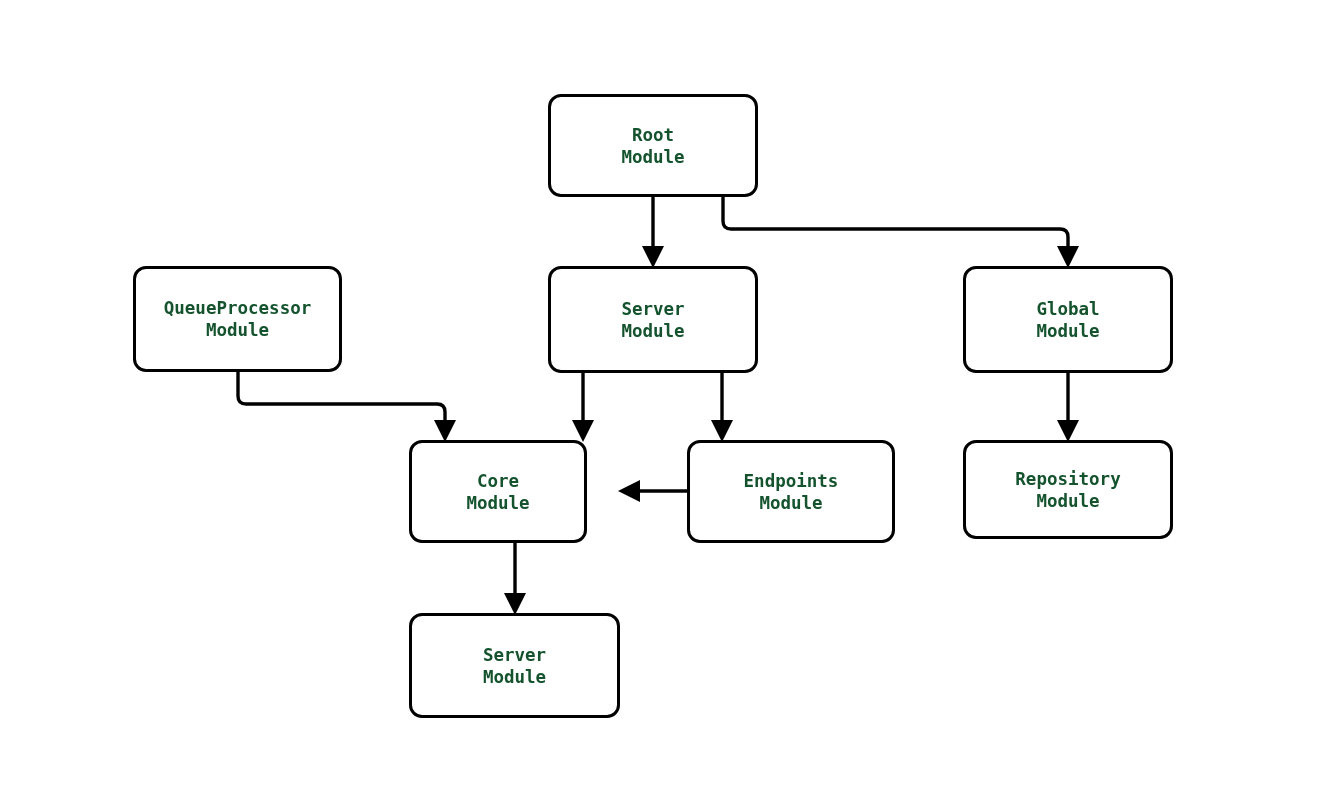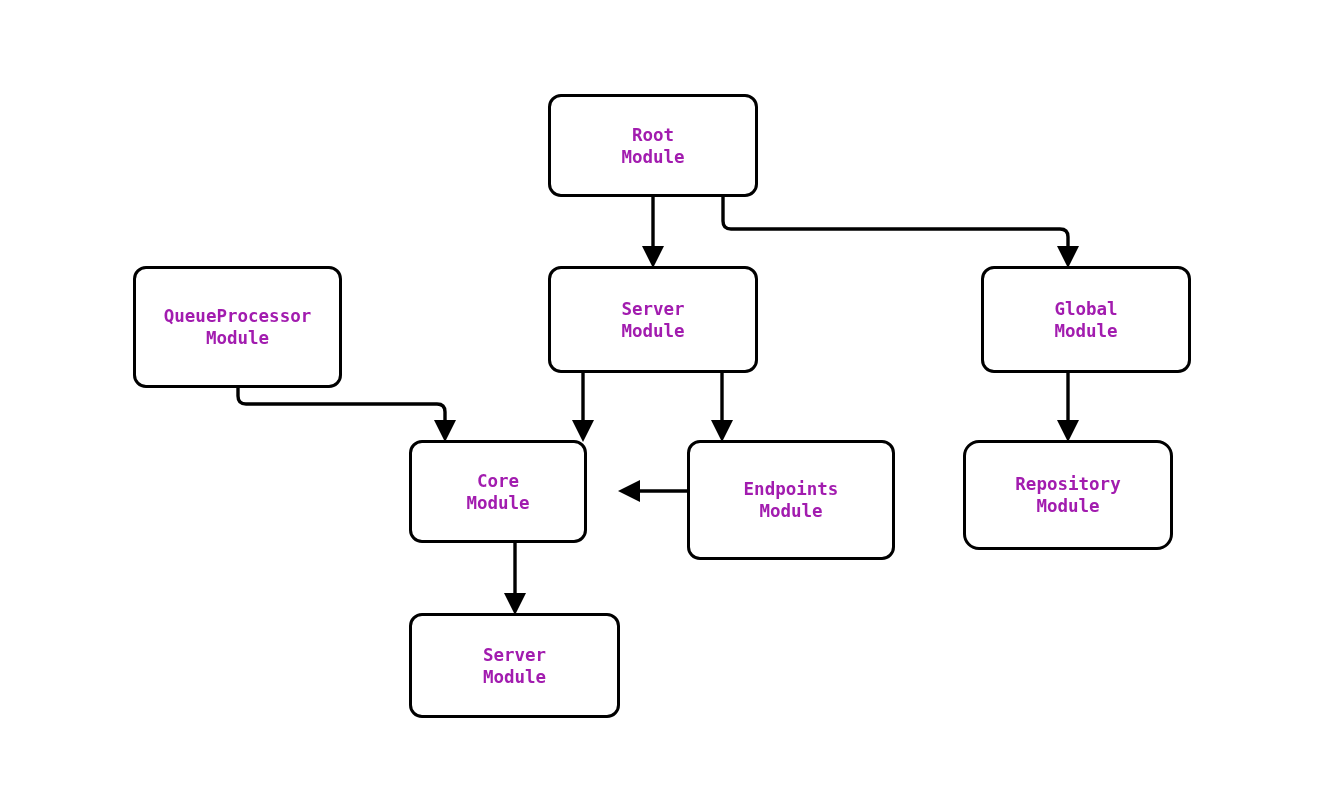--- a/index.html
+++ b/index.html
@@ -37,21 +37,21 @@
     flex-direction: column;
     align-items: center;
     justify-content: center;
     z-index: 2;
   }
   .node-label {
     font-family: "DejaVu Sans Mono", "Liberation Mono", monospace;
     font-size: 17.5px;
     font-weight: 700;
     line-height: 22px;
-    color: #a21caf;
+    color: #14532d;
     text-align: center;
     white-space: pre;
     letter-spacing: 0px;
   }
 </style>
 </head>
 <body>
 
 <div id="diagram-canvas">
 
@@ -96,46 +96,46 @@
       <path d="M 515 543 L 515 605" fill="none" stroke="#000000" stroke-width="3.4" stroke-linecap="butt"></path>
       <polygon points="515,615 504,593 526,593" fill="#000000"></polygon>
     </g>
   </svg>
 
   <div class="node" style="left:548px; top:94px; width:210px; height:103px;">
     <div class="node-label">Root</div>
     <div class="node-label">Module</div>
   </div>
 
-  <div class="node" style="left:133px; top:266px; width:209px; height:122px;">
+  <div class="node" style="left:133px; top:266px; width:209px; height:106px;">
     <div class="node-label">QueueProcessor</div>
     <div class="node-label">Module</div>
   </div>
 
   <div class="node" style="left:548px; top:266px; width:210px; height:107px;">
     <div class="node-label">Server</div>
     <div class="node-label">Module</div>
   </div>
 
-  <div class="node" style="left:963px; top:266px; width:210px; height:107px;margin-left:18px;">
+  <div class="node" style="left:963px; top:266px; width:210px; height:107px;">
     <div class="node-label">Global</div>
     <div class="node-label">Module</div>
   </div>
 
   <div class="node" style="left:409px; top:440px; width:178px; height:103px;">
     <div class="node-label">Core</div>
     <div class="node-label">Module</div>
   </div>
 
-  <div class="node" style="left:687px; top:440px; width:208px; height:120px;">
+  <div class="node" style="left:687px; top:440px; width:208px; height:103px;">
     <div class="node-label">Endpoints</div>
     <div class="node-label">Module</div>
   </div>
 
-  <div class="node" style="left:963px; top:440px; width:210px; height:110px;border-radius:16px;">
+  <div class="node" style="left:963px; top:440px; width:210px; height:99px;">
     <div class="node-label">Repository</div>
     <div class="node-label">Module</div>
   </div>
 
   <div class="node" style="left:409px; top:613px; width:211px; height:105px;">
     <div class="node-label">Server</div>
     <div class="node-label">Module</div>
   </div>
 
 </div>

